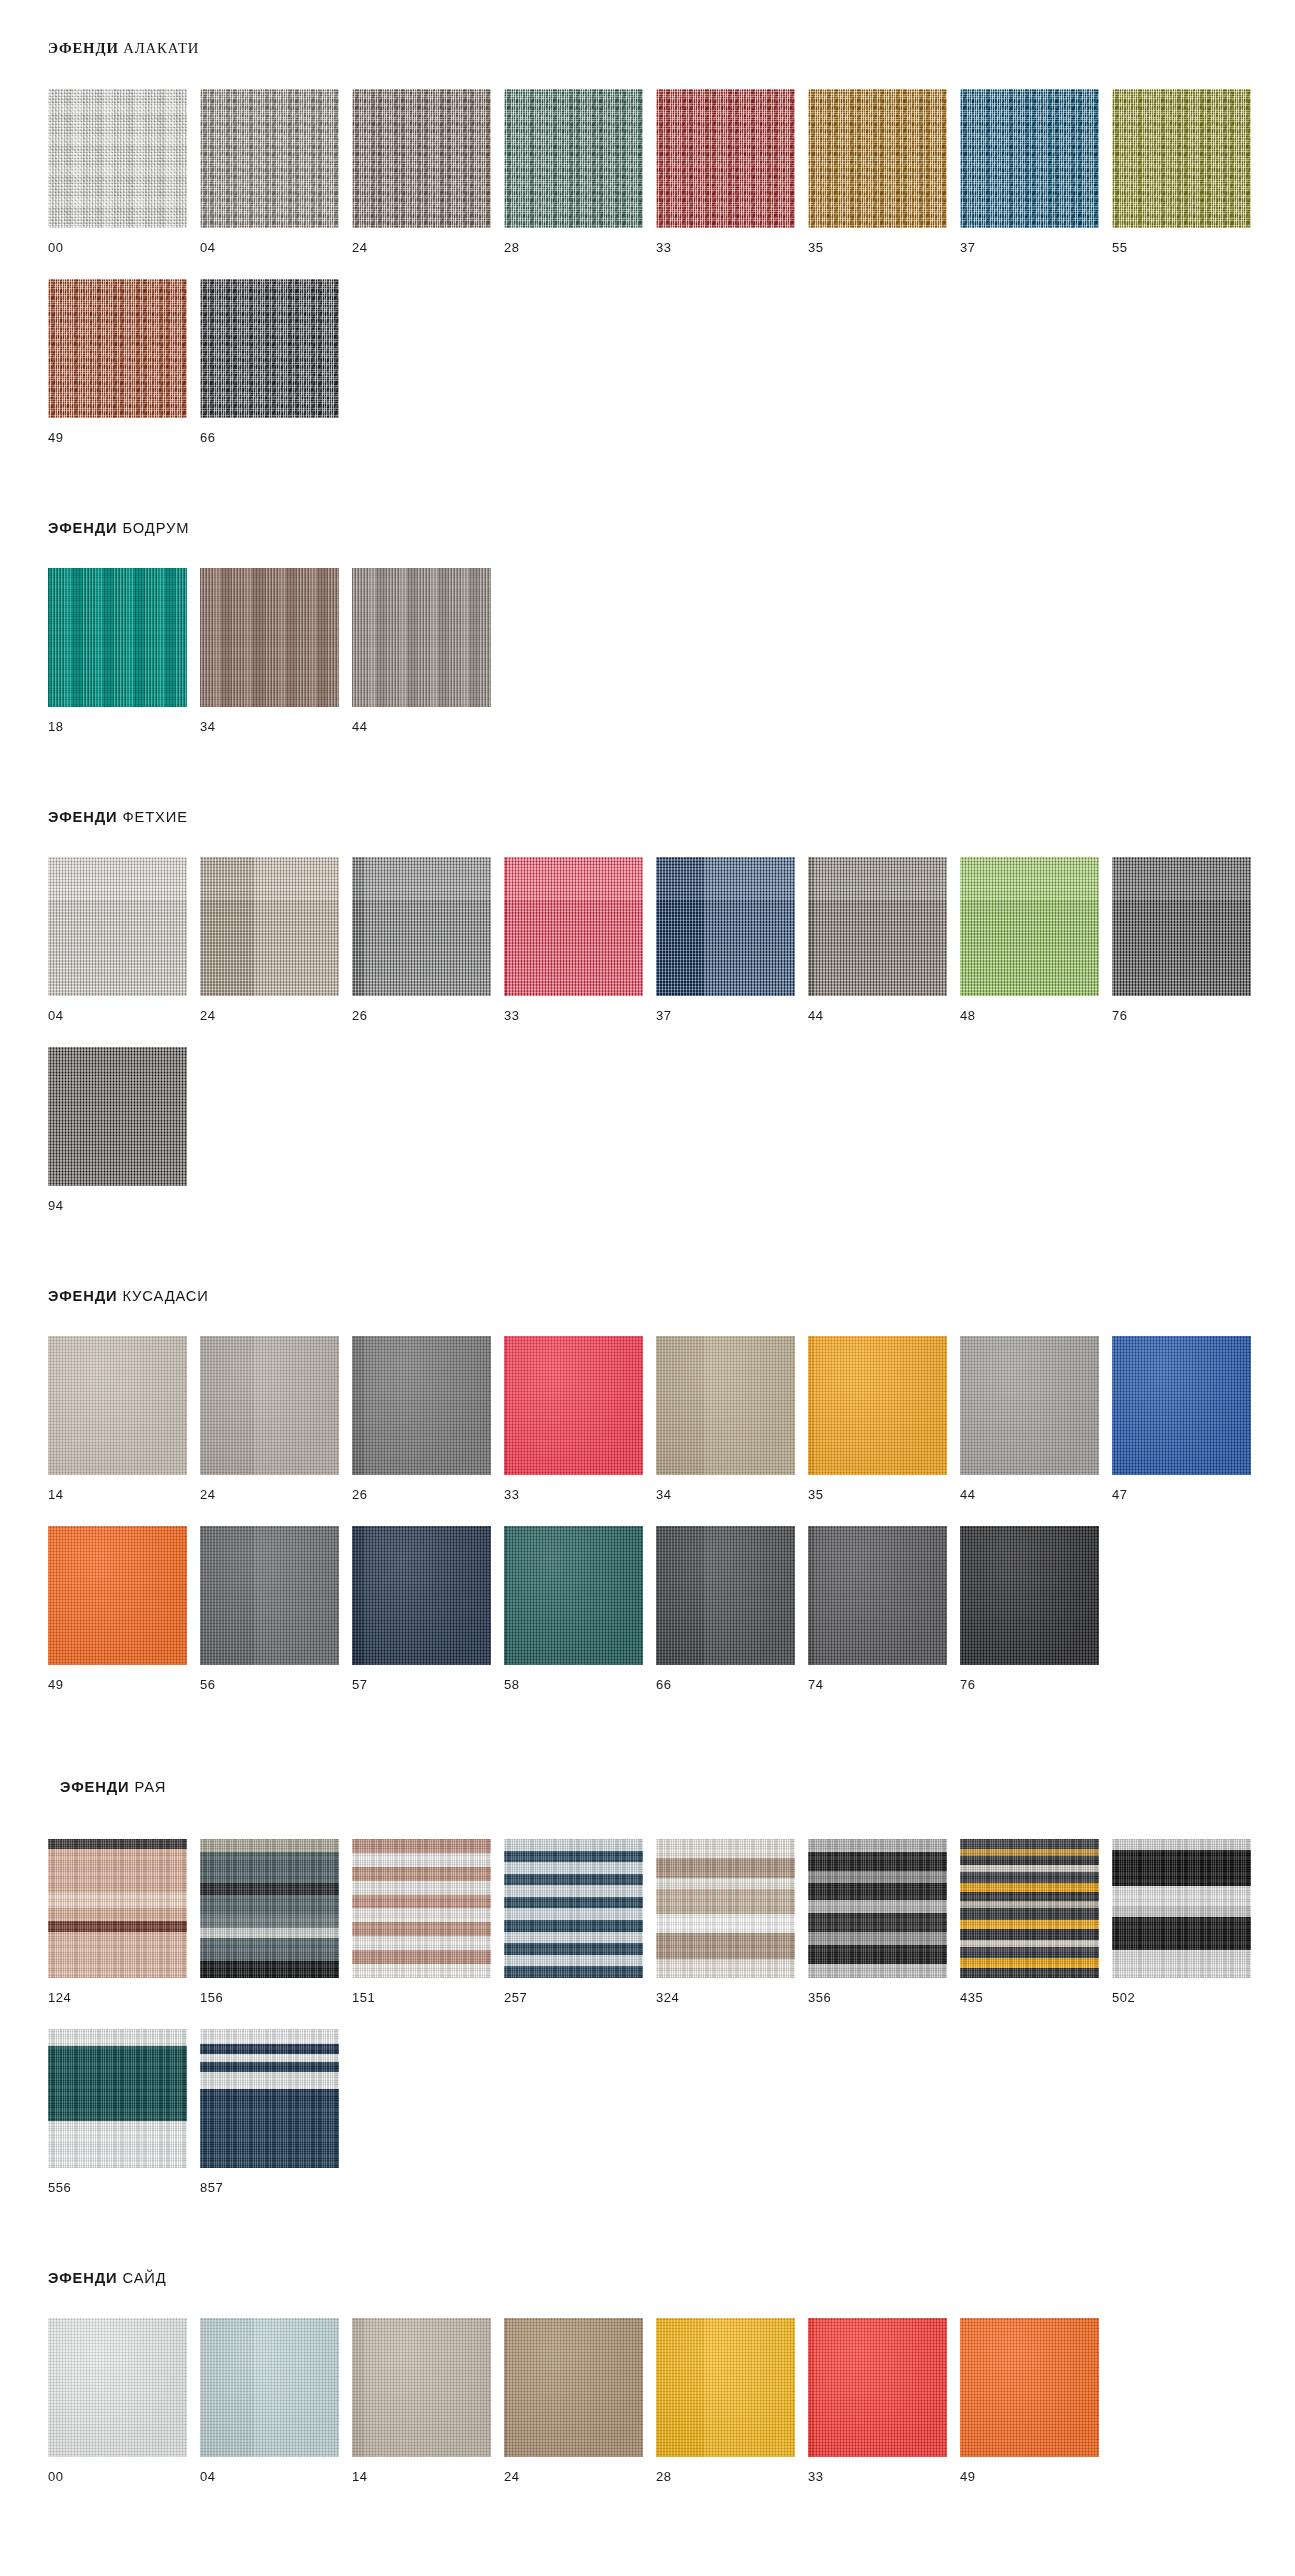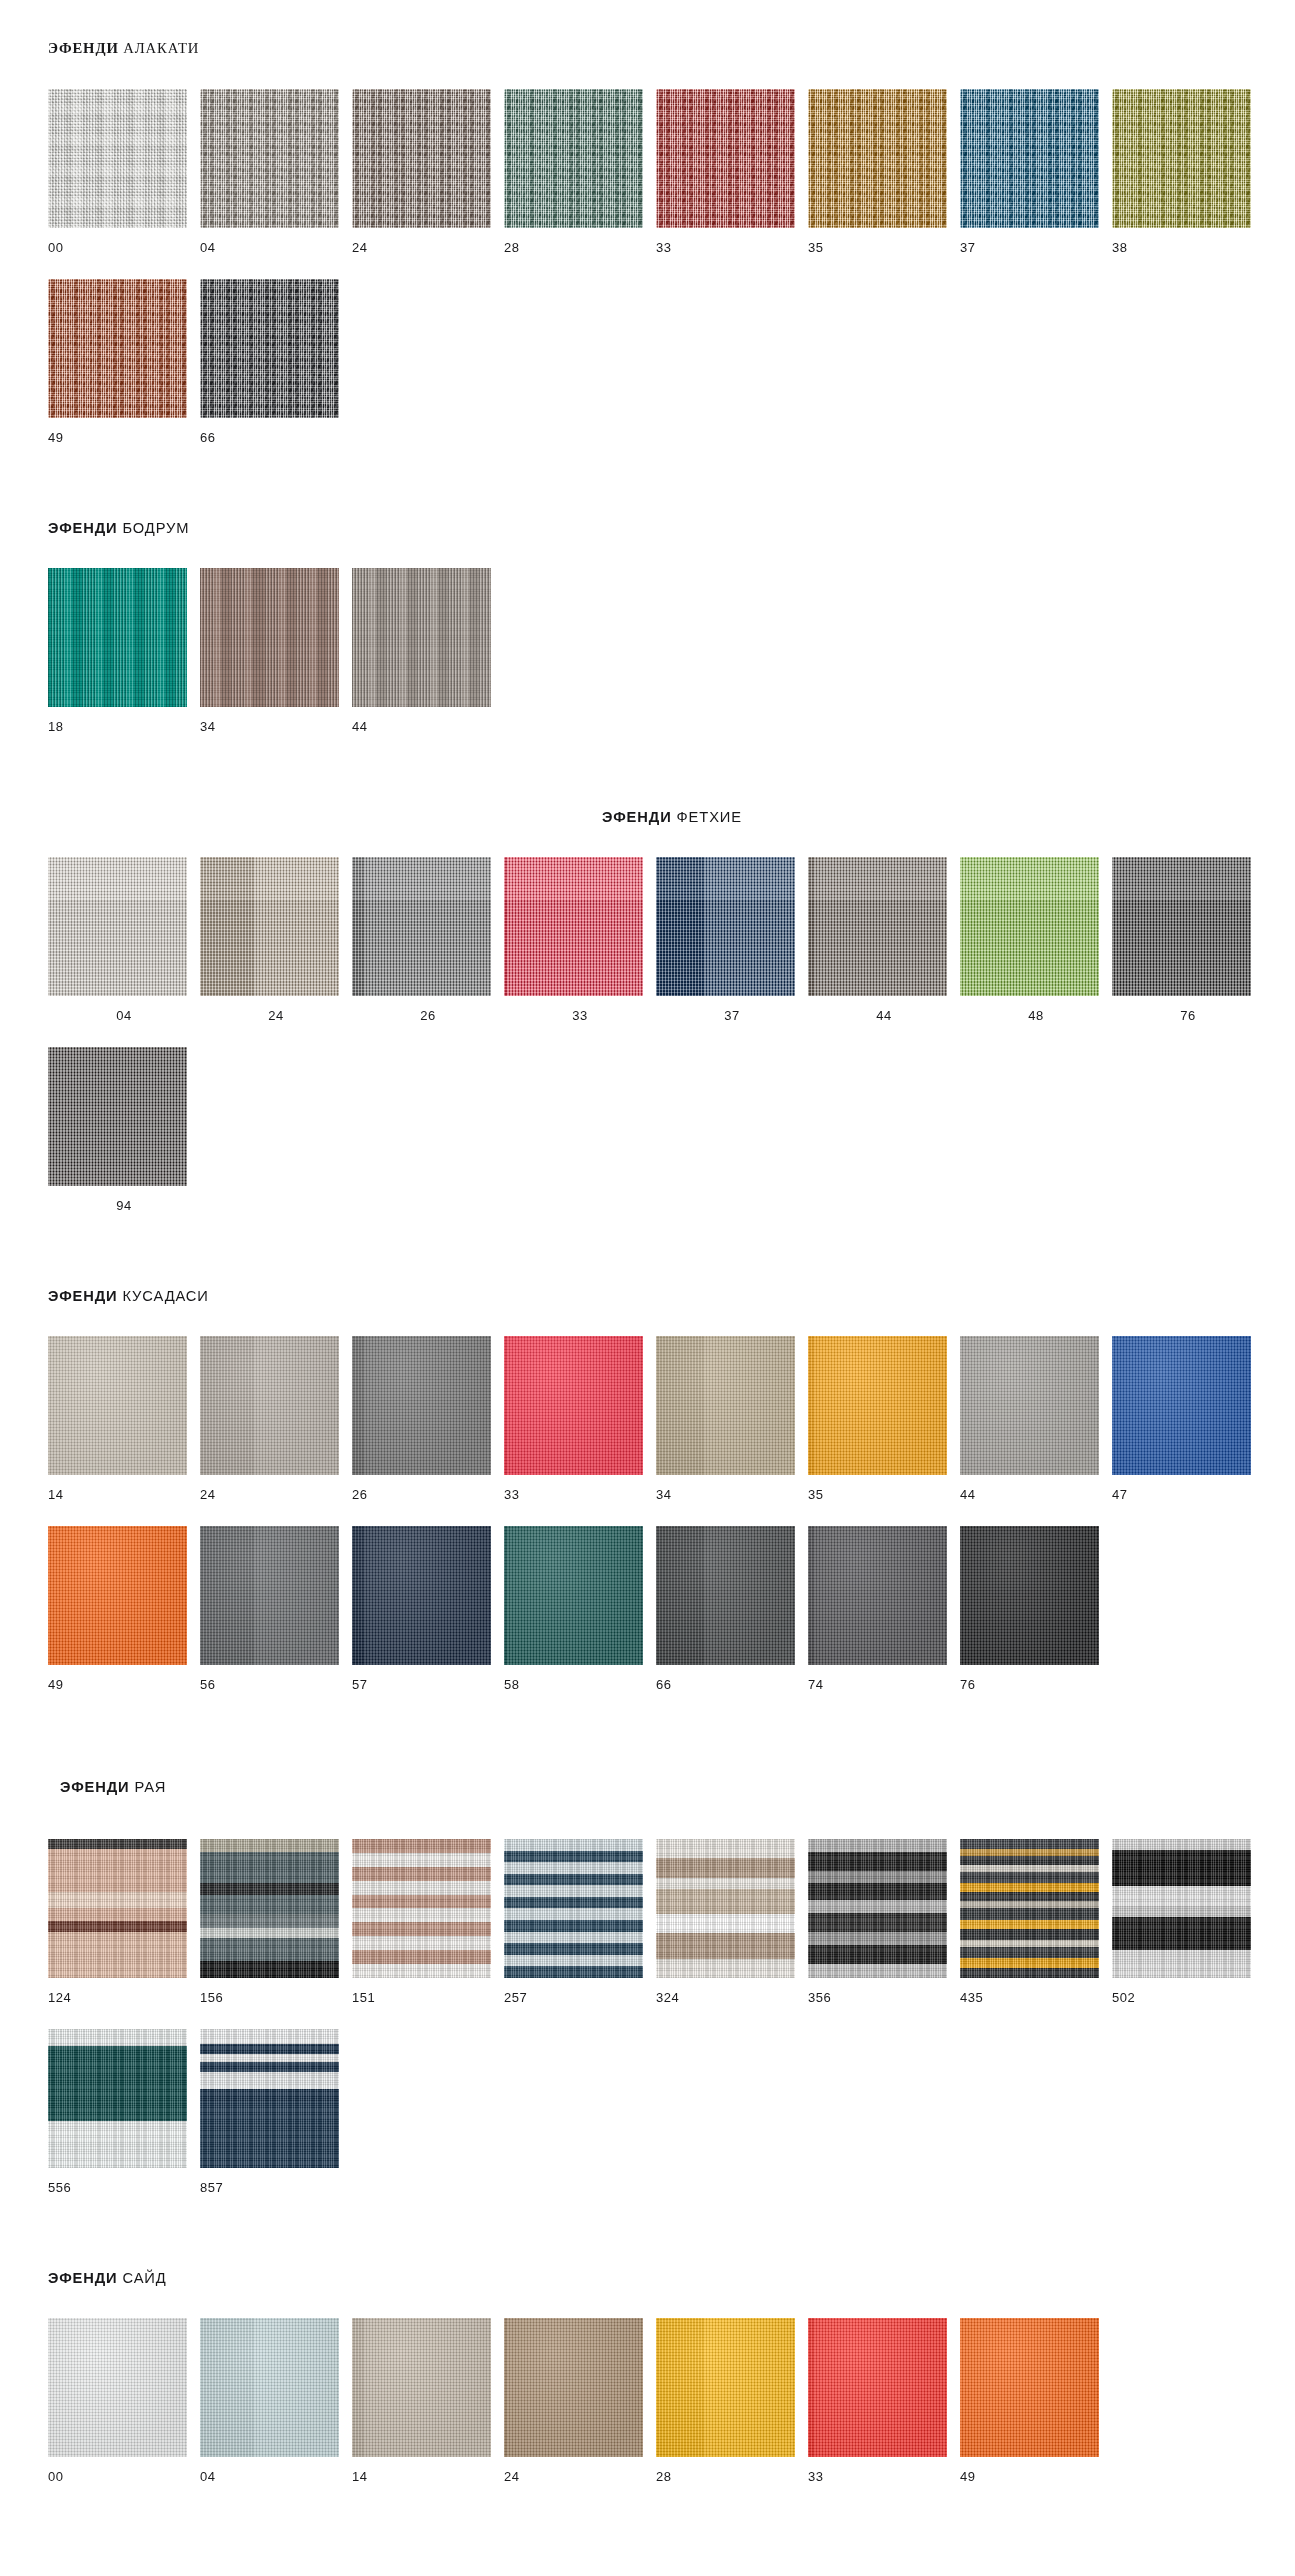--- a/index.html
+++ b/index.html
@@ -154,21 +154,21 @@
         <div class="cell" style="margin-bottom: 25px;">
           <div class="swatch" style="background: rgb(10, 115, 168);">
             <div class="tex tex-slub"></div>
           </div>
           <div class="label">37</div>
         </div>
         <div class="cell" style="margin-bottom: 25px;">
           <div class="swatch" style="background: rgb(199, 194, 39);">
             <div class="tex tex-slub"></div>
           </div>
-          <div class="label">38</div>
+          <div class="label">55</div>
         </div>
         <div class="cell" style="margin-bottom: 25px;">
           <div class="swatch" style="background: rgb(227, 87, 38);">
             <div class="tex tex-slub"></div>
           </div>
           <div class="label">49</div>
         </div>
         <div class="cell" style="margin-bottom: 25px;">
           <div class="swatch" style="background: rgb(61, 64, 69);">
             <div class="tex tex-slub"></div>
@@ -193,21 +193,21 @@
           <div class="label">34</div>
         </div>
         <div class="cell" style="margin-bottom: 25px;">
           <div class="swatch" style="background: rgb(163, 154, 147);">
             <div class="tex tex-rib"></div>
           </div>
           <div class="label">44</div>
         </div>
       </div>
     </section>
-    <section class="section" style="padding-top: 51px; text-align: center;">
+    <section class="section" style="padding-top: 51px;">
       <h2 class="section-head" style="margin: 0px; font-weight: 400;"><span class="brand">ЭФЕНДИ</span> <span class="collection">ФЕТХИЕ</span></h2>
       <div class="grid" style="padding-top: 32px;">
         <div class="cell" style="margin-bottom: 25px;">
           <div class="swatch" style="background: rgb(205, 199, 191);">
             <div class="tex tex-linen"></div>
           </div>
           <div class="label">04</div>
         </div>
         <div class="cell" style="margin-bottom: 25px;">
           <div class="swatch" style="background: rgb(182, 167, 147);">

